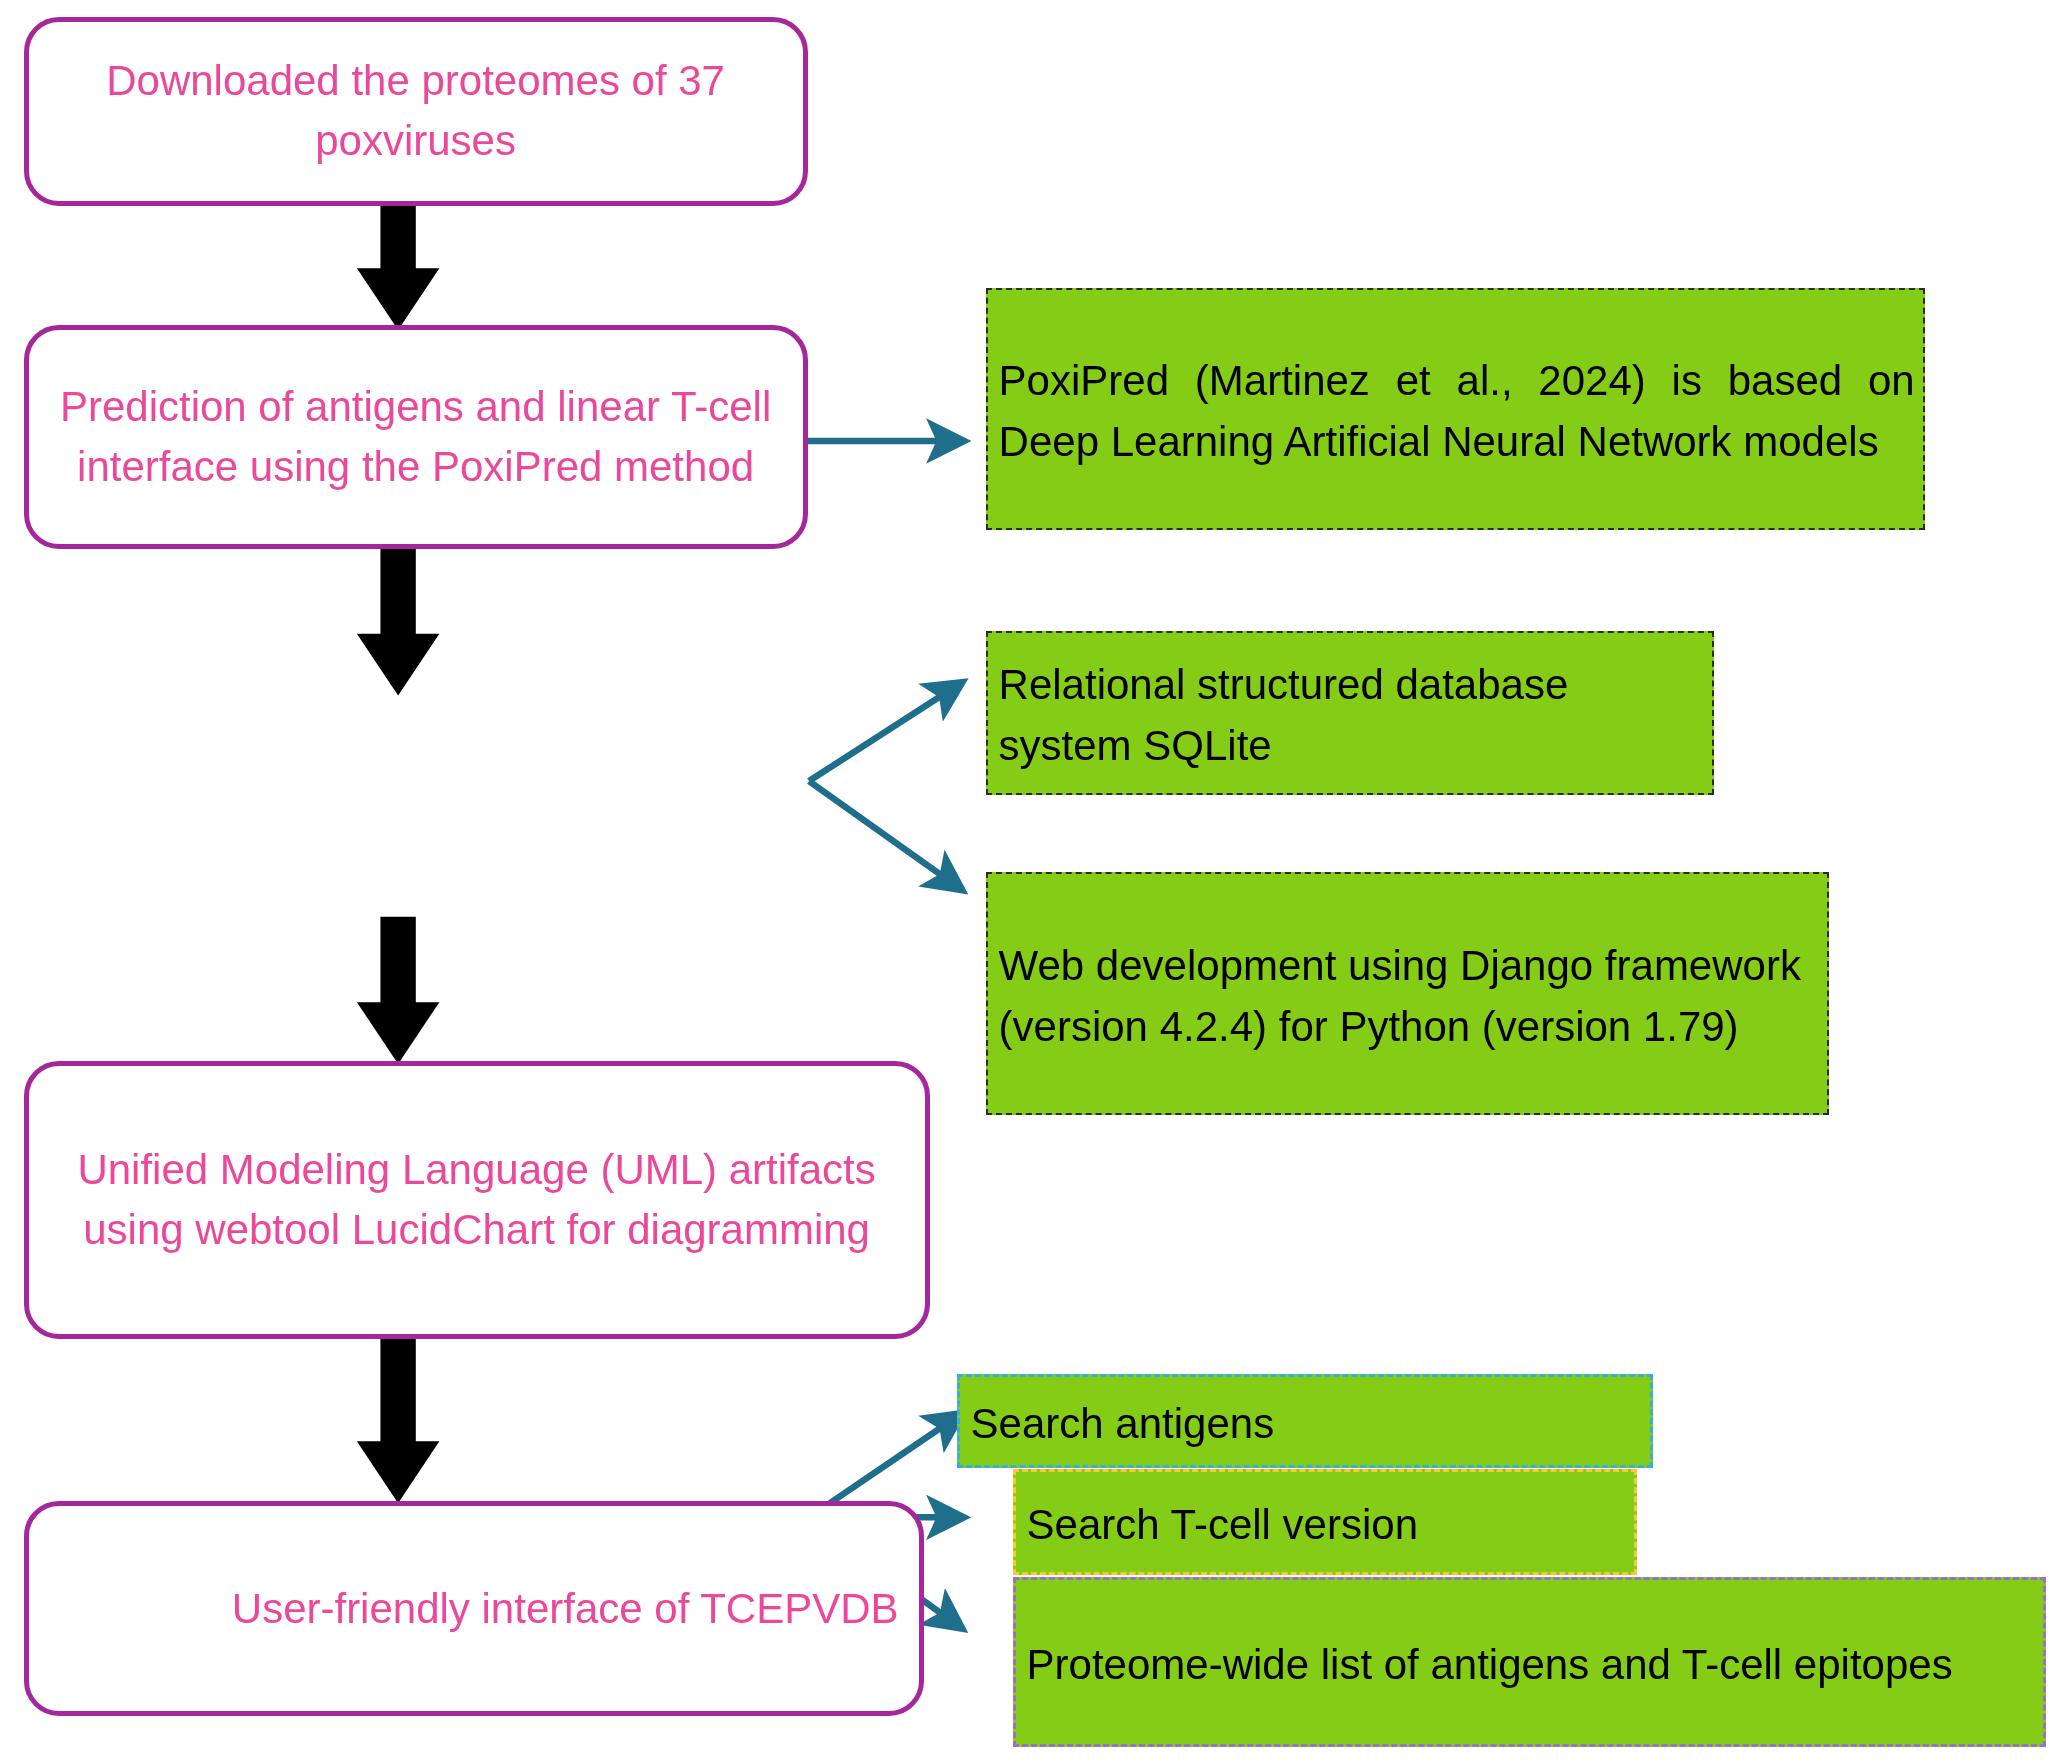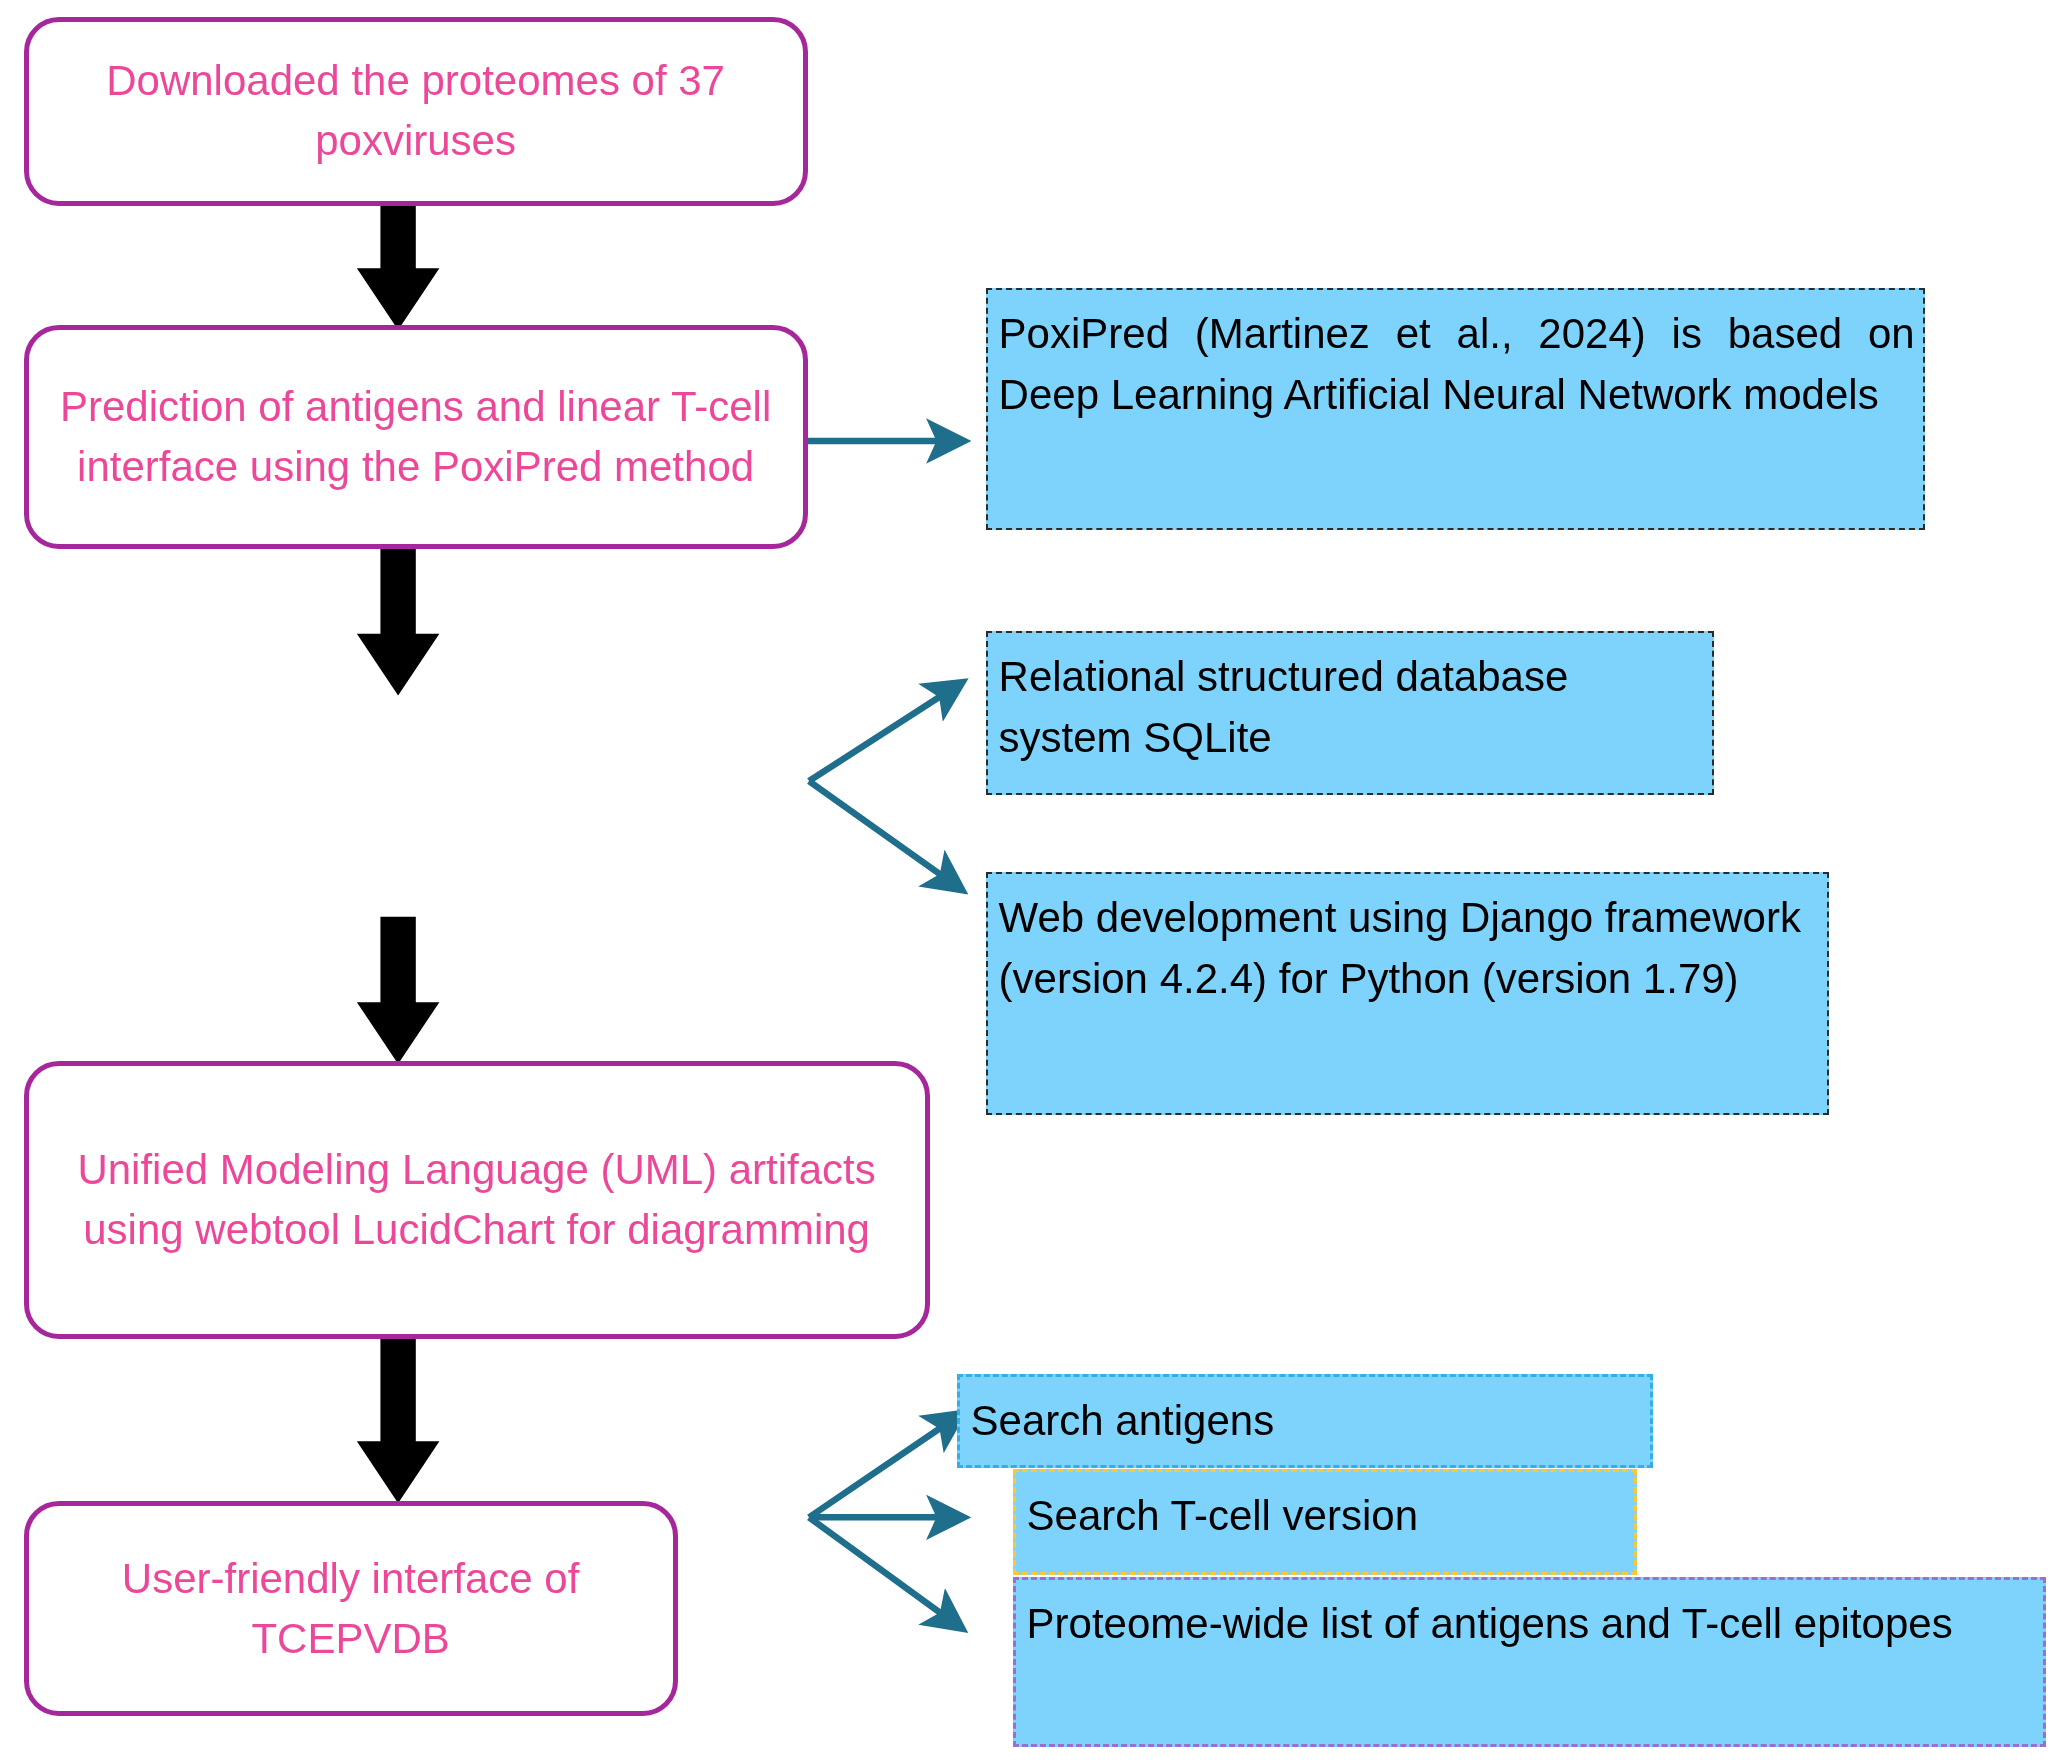--- a/index.html
+++ b/index.html
@@ -30,26 +30,27 @@
     font-size: 42px;
     line-height: 1.42;
     padding: 5.9px 20px;
   }
   .proc-box .txt { display: block; width: 100%; }
 
   
   .note-box {
     position: absolute;
     box-sizing: border-box;
-    background: #7dd3fc;
+    background: #84cc16;
     color: #000000;
     font-size: 42px;
     line-height: 1.46;
     padding: 13px 8.3px 8.3px 10.6px;
     display: flex;
+    align-items: center;
   }
   .note-box .txt { display: block; width: 100%; }
   .note-black  { border: 2.9px dashed #2b2b2b; }
   .note-blue   { border: 3.5px dashed #32AFE8; }
   .note-orange { border: 3.5px dashed #FAC836; }
   .note-purple { border: 3.5px dashed #9B6FD0; }
   .justified .txt { text-align: justify; text-align-last: left; }
 
   
   #connectors {
@@ -101,21 +102,21 @@
 
   <div class="proc-box" style="left:23.6px; top:325px; width:784px; height:224px;">
     <span class="txt">Prediction of antigens and linear T-cell interface using the PoxiPred method</span>
   </div>
 
 
   <div class="proc-box" style="left:23.6px; top:1061px; width:906px; height:278px;">
     <span class="txt">Unified Modeling Language (UML) artifacts using webtool LucidChart for diagramming</span>
   </div>
 
-  <div class="proc-box" style="left:23.6px; top:1501px; width:654px; height:215px;">
+  <div class="proc-box" style="left:23.6px; top:1501px; width:900px; height:215px;text-align:right;">
     <span class="txt">User-friendly interface of TCEPVDB</span>
   </div>
 
   <div class="note-box note-black justified" style="left:986px; top:288px; width:939px; height:242px;">
     <span class="txt">PoxiPred (Martinez et al., 2024) is based on Deep Learning Artificial Neural Network models</span>
   </div>
 
   <div class="note-box note-black" style="left:986px; top:631px; width:728px; height:164px;">
     <span class="txt">Relational structured database system SQLite</span>
   </div>

